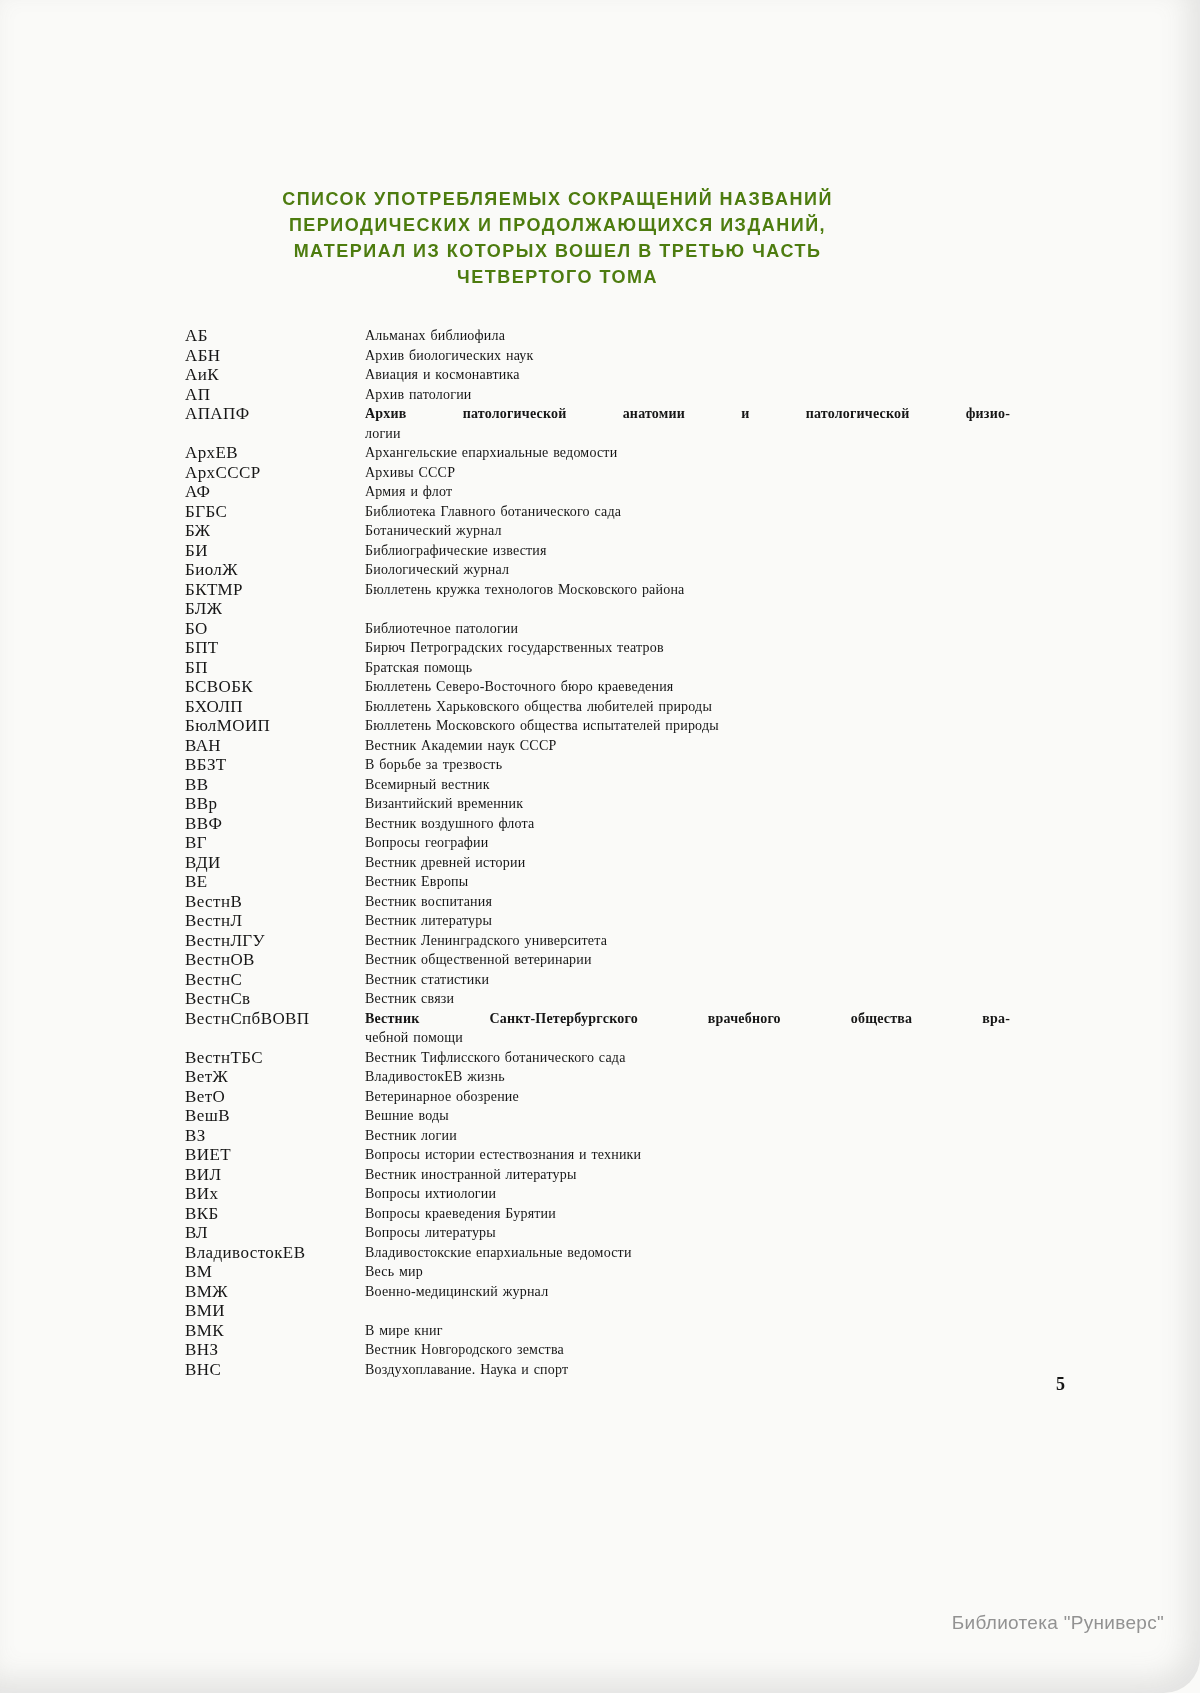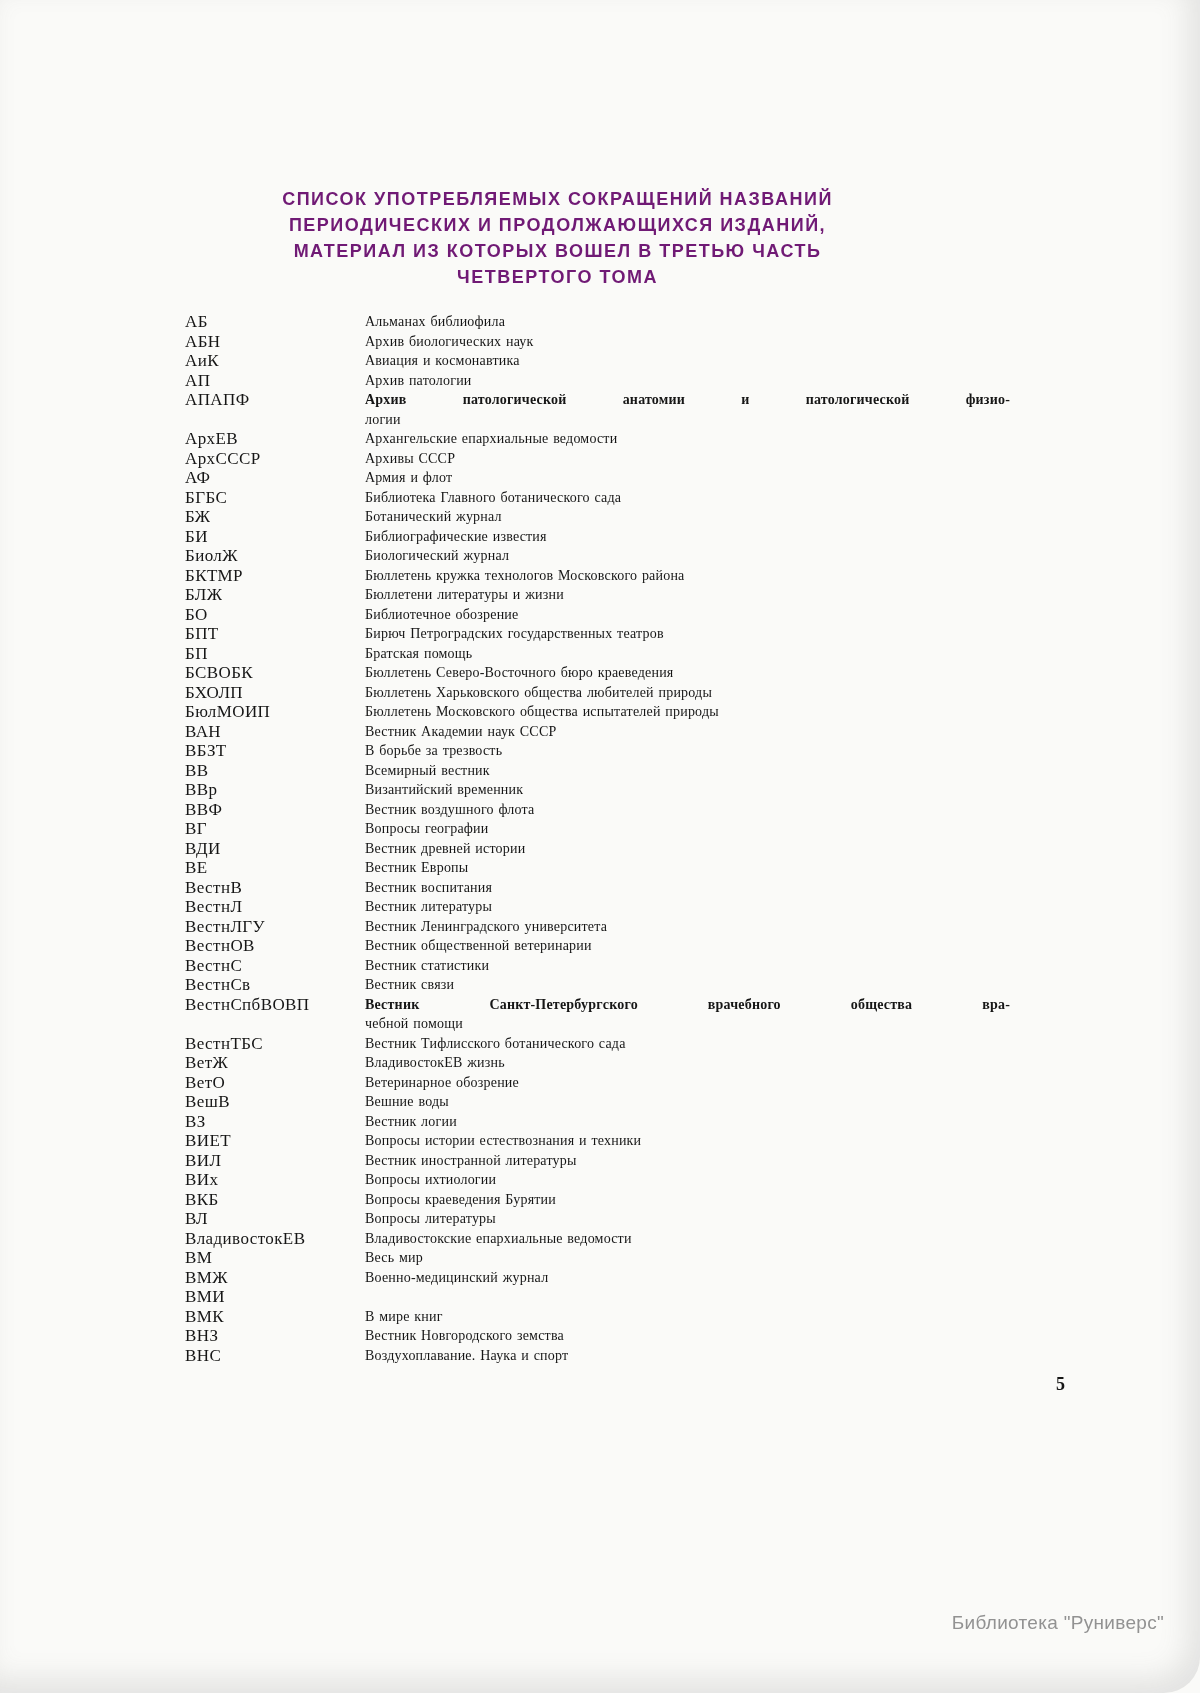--- a/index.html
+++ b/index.html
@@ -16,25 +16,25 @@
     position: absolute;
     top: 186px;
     left: 185px;
     width: 745px;
     text-align: center;
     font-family: "Liberation Sans", sans-serif;
     font-weight: 700;
     font-size: 18px;
     line-height: 26px;
     letter-spacing: 1.5px;
-    color: #701a75;
+    color: #4d7c0f;
   }
   .list {
     position: absolute;
-    top: 312px;
+    top: 326px;
     left: 185px;
     width: 825px;
   }
   .row { display: flex; align-items: flex-start; }
   .abbr {
     flex: 0 0 180px;
     width: 180px;
     font-size: 17px;
     line-height: 19.5px;
     letter-spacing: 0.4px;
@@ -167,28 +167,25 @@
         </div>
       </div>
       <div class="row">
         <div class="abbr">БКТМР</div>
         <div class="titlecol">
           <div class="tline">Бюллетень кружка технологов Московского района</div>
         </div>
       </div>
       <div class="row">
         <div class="abbr">БЛЖ</div>
-        <div class="titlecol">
-          <div class="tline">Бюллетени литературы и жизни</div>
-        </div>
       </div>
       <div class="row">
         <div class="abbr">БО</div>
         <div class="titlecol">
-          <div class="tline">Библиотечное обозрение</div>
+          <div class="tline">Библиотечное патологии</div>
         </div>
       </div>
       <div class="row">
         <div class="abbr">БПТ</div>
         <div class="titlecol">
           <div class="tline">Бирюч Петроградских государственных театров</div>
         </div>
       </div>
       <div class="row">
         <div class="abbr">БП</div>

